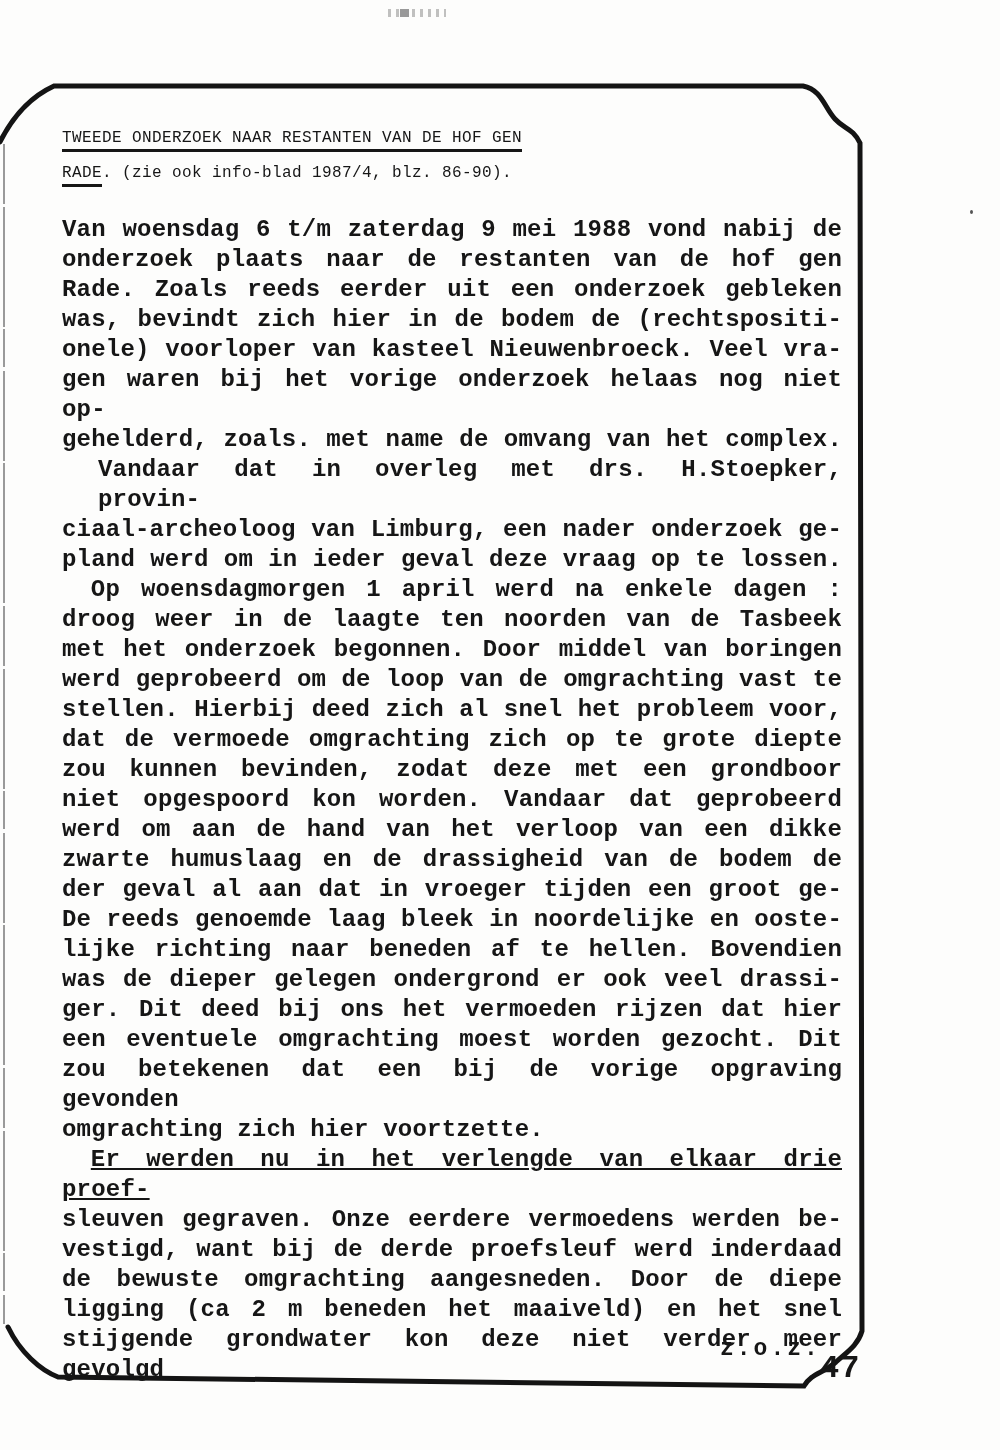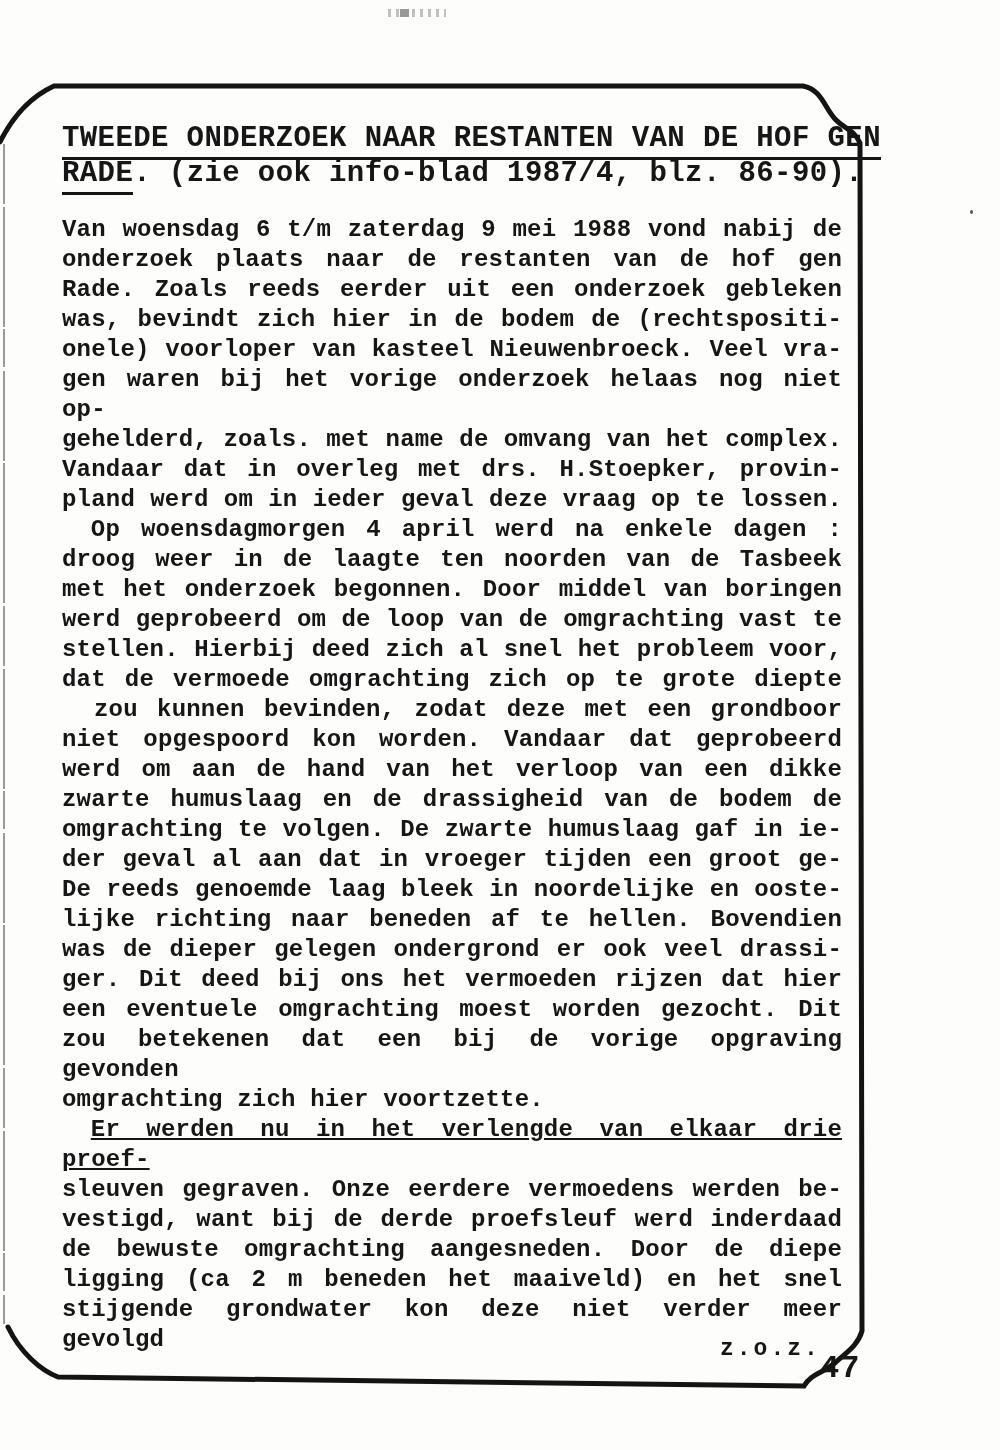--- a/index.html
+++ b/index.html
@@ -7,21 +7,21 @@
     position:relative;
     width:1000px; height:1450px;
     background:#fdfdfc;
     font-family:"Liberation Mono","DejaVu Sans Mono",monospace;
     color:#161616;
     overflow:hidden;
   }
   .frame-svg { position:absolute; left:0; top:0; width:1000px; height:1450px; }
   .text-block { position:absolute; left:62px; top:121px; width:780px; }
   .hline {
-    font-size:29px; line-height:35px; font-weight:bold;
+    font-size:16px; line-height:35px; font-weight:normal;
     white-space:nowrap; letter-spacing:0.4px;
   }
   .u { border-bottom:3px solid #161616; padding-bottom:2px; }
   .body-lines { margin-top:24px; }
   .tline {
     font-size:24px; line-height:30px; font-weight:bold;
     text-align:justify; letter-spacing:0.2px;
   }
   .zoz {
     position:absolute; left:720px; top:1336px;
@@ -76,35 +76,35 @@
     </div>
     <div class="body-lines">
         <div>
           <div class="tline" style="text-align-last: justify;">Van woensdag 6 t/m zaterdag 9 mei 1988 vond nabij de</div>
           <div class="tline" style="text-align-last: justify;">onderzoek plaats naar de restanten van de hof gen</div>
           <div class="tline" style="text-align-last: justify;">Rade. Zoals reeds eerder uit een onderzoek gebleken</div>
           <div class="tline" style="text-align-last: justify;">was, bevindt zich hier in de bodem de (rechtspositi-</div>
           <div class="tline" style="text-align-last: justify;">onele) voorloper van kasteel Nieuwenbroeck. Veel vra-</div>
           <div class="tline" style="text-align-last: justify;">gen waren bij het vorige onderzoek helaas nog niet op-</div>
           <div class="tline" style="text-align-last: justify;">gehelderd, zoals. met name de omvang van het complex.</div>
-          <div class="tline" style="text-align-last: justify;">Vandaar dat in overleg met drs. H.Stoepker, provin-</div>
+          <div class="tline" style="text-align-last: justify; margin-left: 36px;">Vandaar dat in overleg met drs. H.Stoepker, provin-</div>
+          <div class="tline" style="text-align-last: justify;">ciaal-archeoloog van Limburg, een nader onderzoek ge-</div>
           <div class="tline" style="text-align-last: justify;">pland werd om in ieder geval deze vraag op te lossen.</div>
         </div>
         <div>
-          <div class="tline" style="text-indent: 2ch; text-align-last: justify;">Op woensdagmorgen 4 april werd na enkele dagen :</div>
+          <div class="tline" style="text-indent: 2ch; text-align-last: justify;">Op woensdagmorgen 1 april werd na enkele dagen :</div>
           <div class="tline" style="text-align-last: justify;">droog weer in de laagte ten noorden van de Tasbeek</div>
           <div class="tline" style="text-align-last: justify;">met het onderzoek begonnen. Door middel van boringen</div>
           <div class="tline" style="text-align-last: justify;">werd geprobeerd om de loop van de omgrachting vast te</div>
           <div class="tline" style="text-align-last: justify;">stellen. Hierbij deed zich al snel het probleem voor,</div>
           <div class="tline" style="text-align-last: justify;">dat de vermoede omgrachting zich op te grote diepte</div>
-          <div class="tline" style="text-align-last: justify; margin-left: 32px;">zou kunnen bevinden, zodat deze met een grondboor</div>
+          <div class="tline" style="text-align-last: justify;">zou kunnen bevinden, zodat deze met een grondboor</div>
           <div class="tline" style="text-align-last: justify;">niet opgespoord kon worden. Vandaar dat geprobeerd</div>
           <div class="tline" style="text-align-last: justify;">werd om aan de hand van het verloop van een dikke</div>
           <div class="tline" style="text-align-last: justify;">zwarte humuslaag en de drassigheid van de bodem de</div>
-          <div class="tline" style="text-align-last: justify;">omgrachting te volgen. De zwarte humuslaag gaf in ie-</div>
           <div class="tline" style="text-align-last: justify;">der geval al aan dat in vroeger tijden een groot ge-</div>
           <div class="tline" style="text-align-last: justify;">De reeds genoemde laag bleek in noordelijke en ooste-</div>
           <div class="tline" style="text-align-last: justify;">lijke richting naar beneden af te hellen. Bovendien</div>
           <div class="tline" style="text-align-last: justify;">was de dieper gelegen ondergrond er ook veel drassi-</div>
           <div class="tline" style="text-align-last: justify;">ger. Dit deed bij ons het vermoeden rijzen dat hier</div>
           <div class="tline" style="text-align-last: justify;">een eventuele omgrachting moest worden gezocht. Dit</div>
           <div class="tline" style="text-align-last: justify;">zou betekenen dat een bij de vorige opgraving gevonden</div>
           <div class="tline" style="text-align-last: left;">omgrachting zich hier voortzette.</div>
         </div>
         <div>

